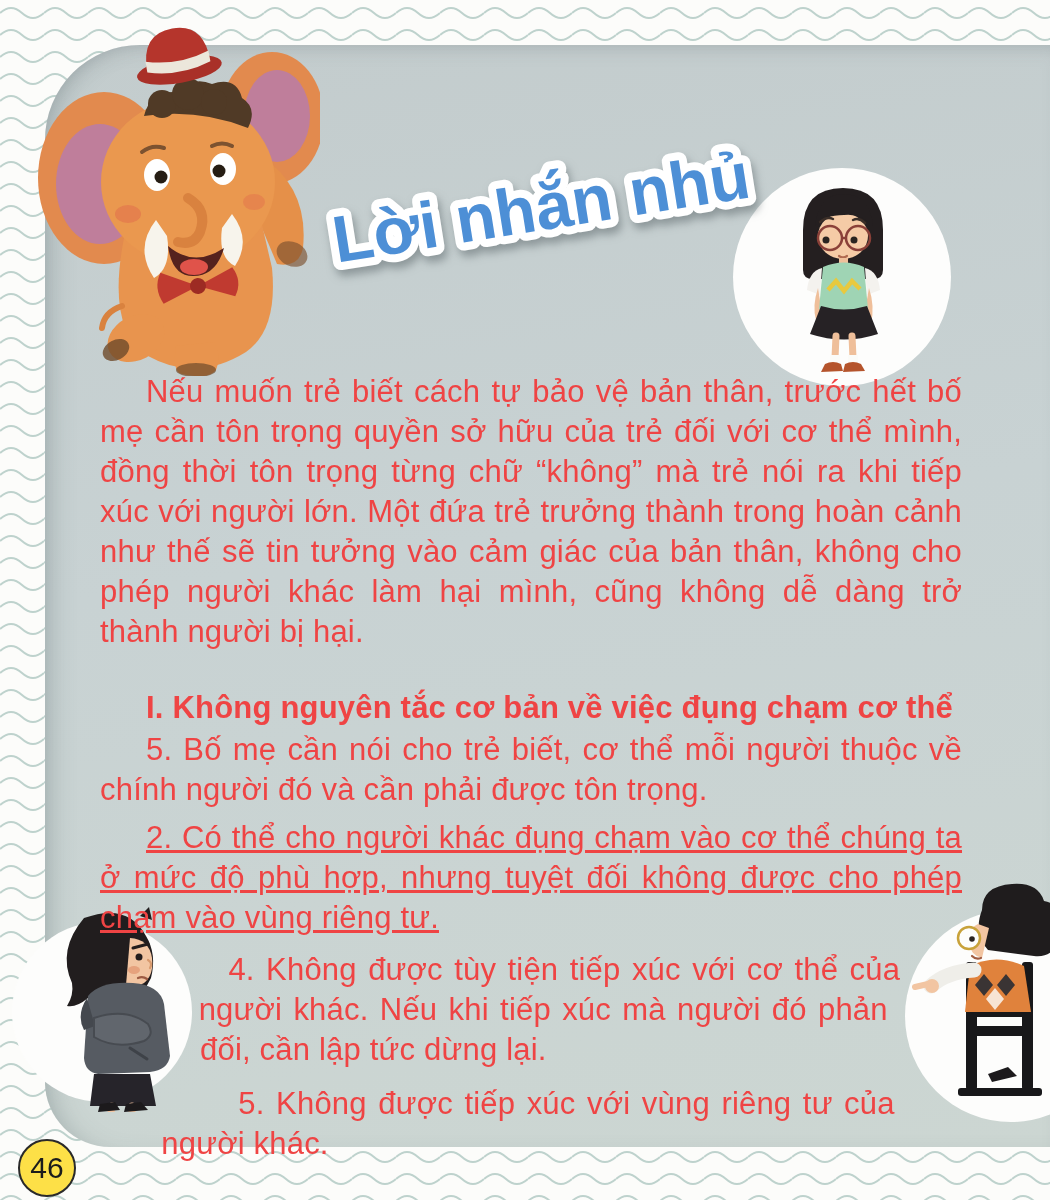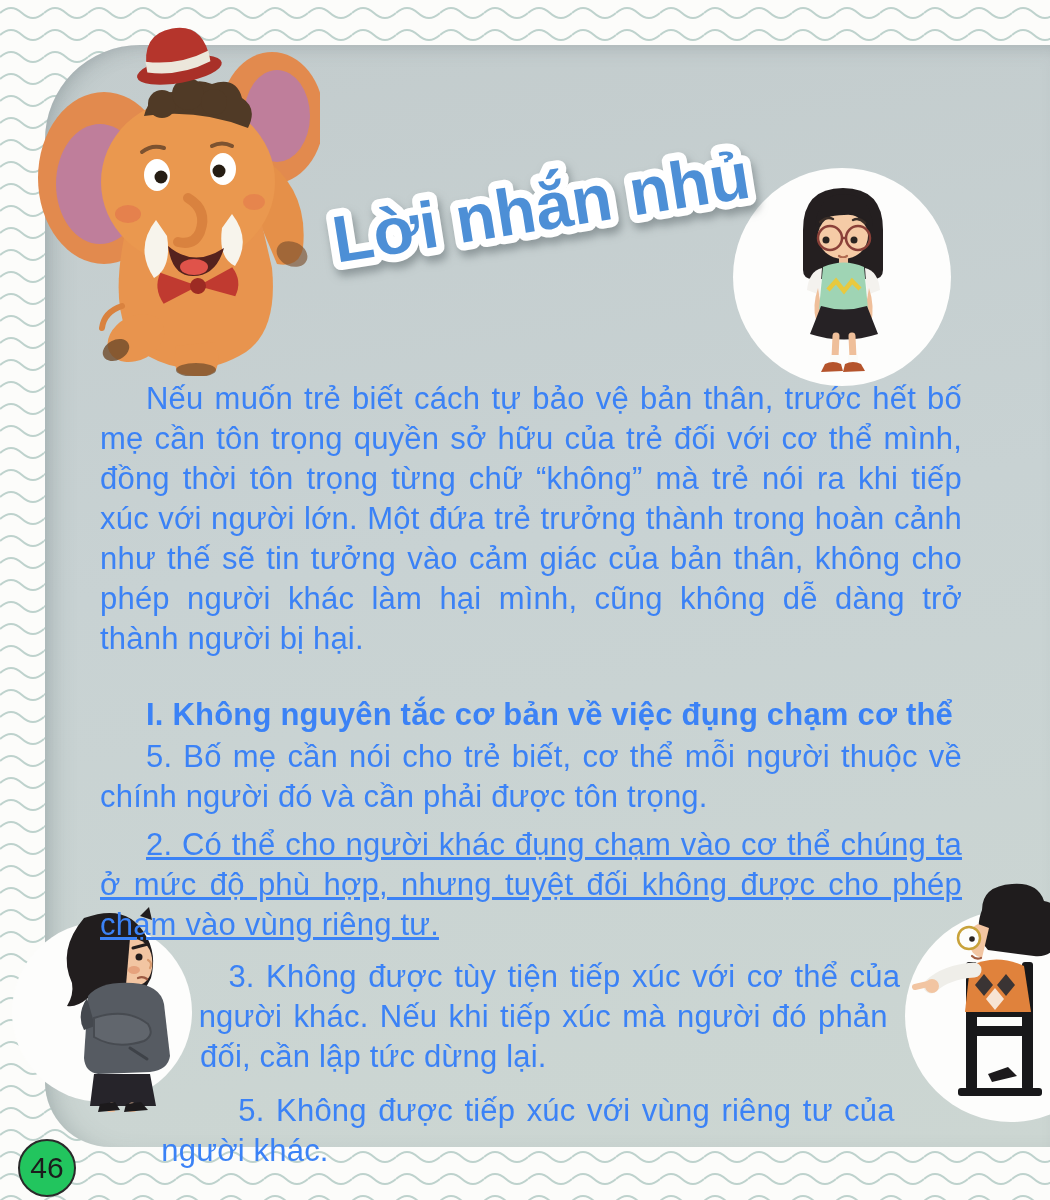--- a/index.html
+++ b/index.html
@@ -21,42 +21,41 @@
   .circle-boy{left:905px;top:910px;width:212px;height:212px;}
   .illus{position:absolute;z-index:3;}
   .elephant{left:26px;top:6px;width:294px;height:370px;}
   .girl-top{left:765px;top:172px;width:156px;height:206px;}
   .girl-bottom{left:42px;top:898px;width:152px;height:214px;}
   .boy{left:912px;top:878px;width:150px;height:226px;}
   .title-wrap{position:absolute;left:292px;top:118px;width:500px;height:175px;z-index:4;
     filter:drop-shadow(3px 6px 4px rgba(95,105,110,.55));}
   .content{
     position:absolute;left:100px;top:372px;width:862px;z-index:3;
-    font-size:31px;line-height:40px;color:#3b82f6;text-align:justify;
+    font-size:31px;line-height:40px;color:#ef4444;text-align:justify;
     letter-spacing:.2px;
-    margin-top:7px;
   }
   .content p{margin:0;text-indent:46px;}
   .content .intro{margin-bottom:36px;}
   .content .heading{font-weight:bold;}
   .content .item-1{margin-top:2px;}
   .content .item-2{margin-top:8px;text-decoration:underline;}
   .content .item-3{margin-top:12px;}
   .content .item-4{margin-top:14px;}
   .float-left-circle{
     float:left;width:140px;height:252px;margin:-6px 10px 0 0;
     shape-outside:circle(90px at 2px 108px);shape-margin:8px;
   }
   .float-right-circle{
     float:right;width:92px;height:240px;margin:0 0 0 10px;
     shape-outside:circle(105px at 140px 105px);shape-margin:8px;
   }
   .page-num{
     position:absolute;left:18px;top:1139px;width:54px;height:54px;z-index:2;
-    background:#22c55e;border:2px solid #2a2a2a;border-radius:50%;
+    background:#fde047;border:2px solid #2a2a2a;border-radius:50%;
     display:flex;align-items:center;justify-content:center;
     font-size:30px;color:#1c1c1c;
   }
 </style>
 </head>
 <body>
 
 <svg class="waves" width="1050" height="1200" aria-hidden="true">
   <defs>
     <pattern id="wavep" width="44" height="22" patternUnits="userSpaceOnUse">
@@ -208,19 +207,19 @@
   <path d="M76 196 l20 -7 l9 9 l-25 6 z" fill="#1c1a1c"></path>
 </svg>
 
 <div class="content">
   <p class="intro">Nếu muốn trẻ biết cách tự bảo vệ bản thân, trước hết bố mẹ cần tôn trọng quyền sở hữu của trẻ đối với cơ thể mình, đồng thời tôn trọng từng chữ “không” mà trẻ nói ra khi tiếp xúc với người lớn. Một đứa trẻ trưởng thành trong hoàn cảnh như thế sẽ tin tưởng vào cảm giác của bản thân, không cho phép người khác làm hại mình, cũng không dễ dàng trở thành người bị hại.</p>
   <p class="heading">I. Không nguyên tắc cơ bản về việc đụng chạm cơ thể</p>
   <p class="item-1">5. Bố mẹ cần nói cho trẻ biết, cơ thể mỗi người thuộc về chính người đó và cần phải được tôn trọng.</p>
   <p class="item-2">2. Có thể cho người khác đụng chạm vào cơ thể chúng ta ở mức độ phù hợp, nhưng tuyệt đối không được cho phép chạm vào vùng riêng tư.</p>
   <div class="float-left-circle"></div>
   <div class="float-right-circle"></div>
-  <p class="item-3">3. Không được tùy tiện tiếp xúc với cơ thể của người khác. Nếu khi tiếp xúc mà người đó phản đối, cần lập tức dừng lại.</p>
+  <p class="item-3">4. Không được tùy tiện tiếp xúc với cơ thể của người khác. Nếu khi tiếp xúc mà người đó phản đối, cần lập tức dừng lại.</p>
   <p class="item-4">5. Không được tiếp xúc với vùng riêng tư của người khác.</p>
 </div>
 
 <div class="page-num">
   <span>46</span>
 </div>
 
 </body></html>

